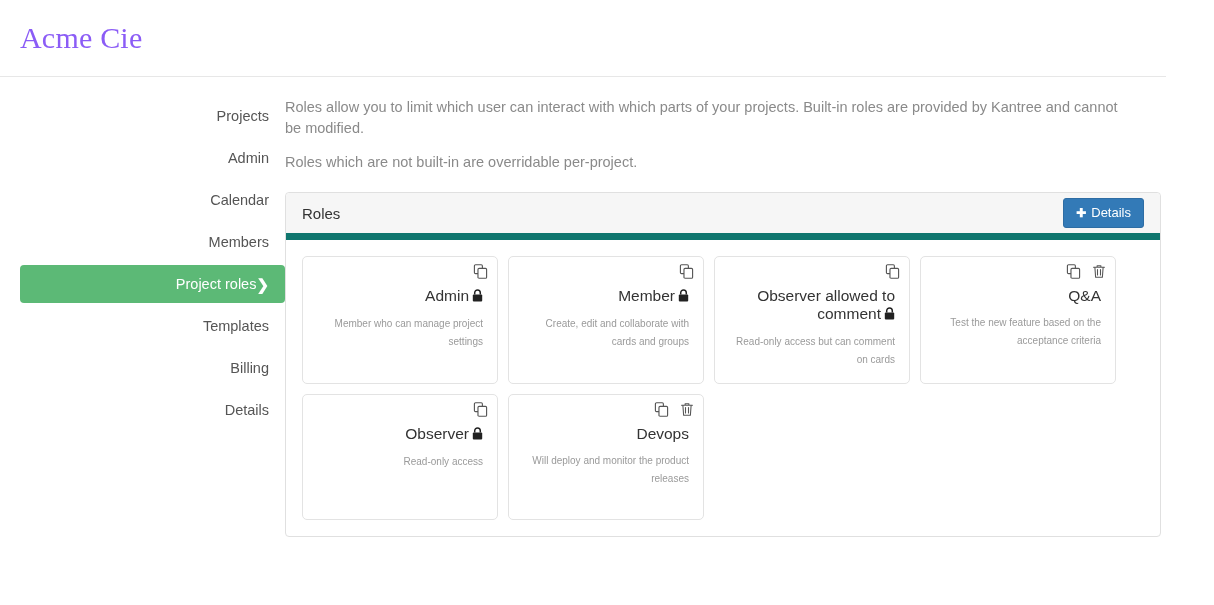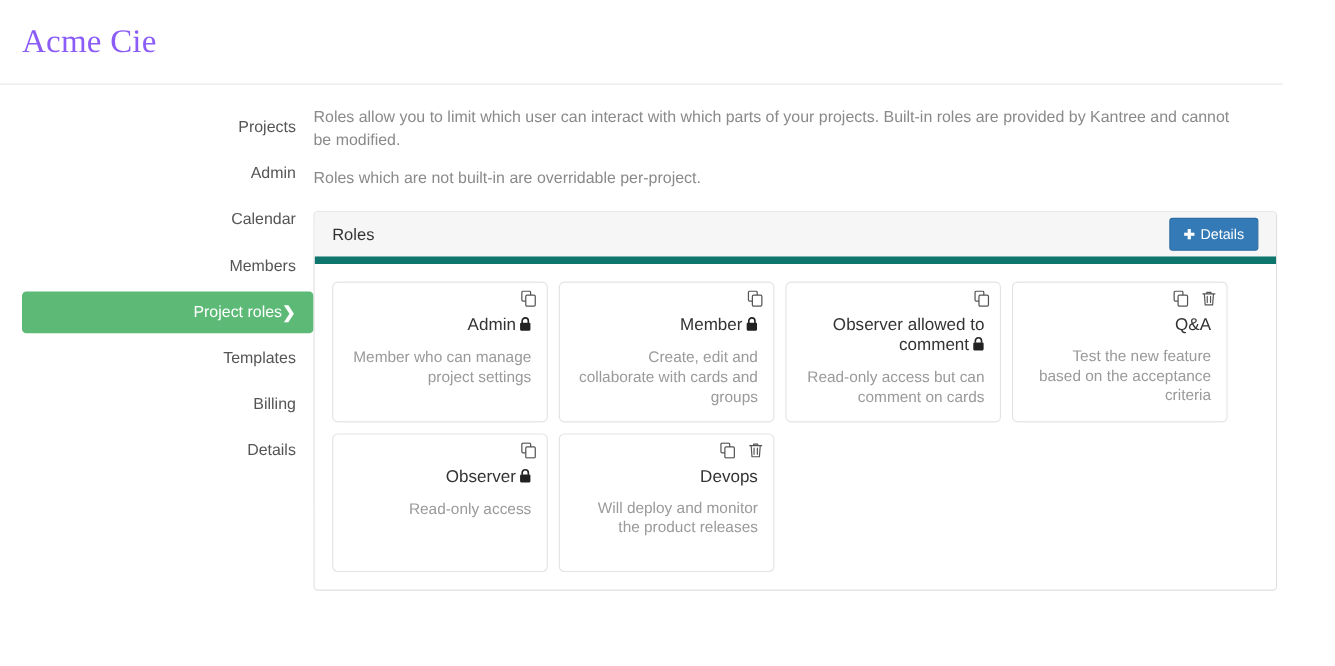--- a/index.html
+++ b/index.html
@@ -161,21 +161,21 @@
     line-height: 18px;
     margin: 0 0 9px 0;
     font-weight: normal;
   }
   .lock-glyph {
     display: inline-block;
     vertical-align: -1px;
     margin-left: 3px;
   }
   .card-desc {
-    font-size: 14px;
+    font-size: 10px;
     color: #9a9a9a;
     line-height: 18px;
     margin: 0;
   }
 </style>
 </head>
 <body>
 
 <div id="app-header">
   <h1 id="app-title">Acme Cie</h1>

